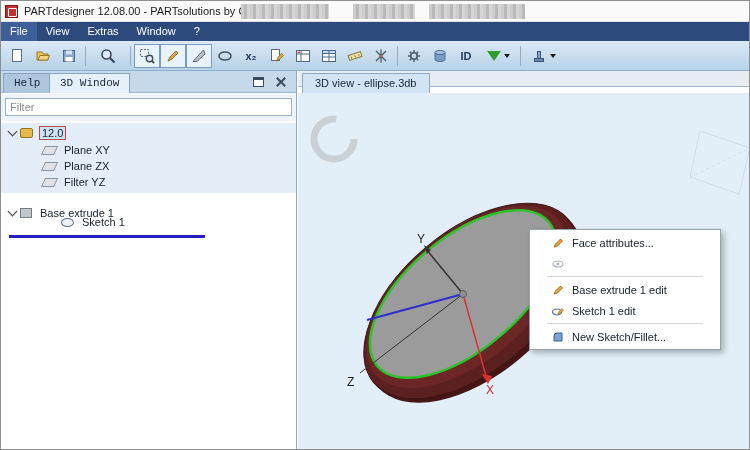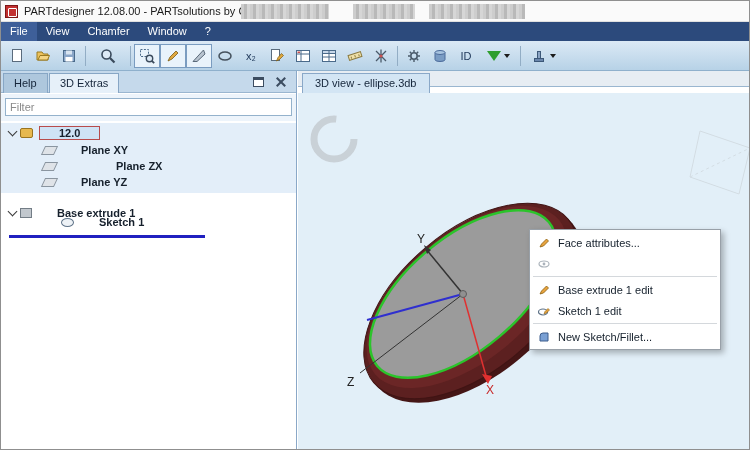--- a/index.html
+++ b/index.html
@@ -34,28 +34,28 @@
     display:flex; align-items:center; padding-left:3px; }
   .tb { width:26px; height:24px; display:flex; align-items:center; justify-content:center;
     border:1px solid transparent; flex:0 0 auto; }
   .tb.pressed { background:#e9f3fb; border-color:#7a9cc0; }
   .tb.wide { width:38px; }
   .tb-sep { width:1px; height:20px; background:#92adc5; margin:0 3px; flex:0 0 auto; }
   .caret { width:0; height:0; border-left:3px solid transparent; border-right:3px solid transparent;
     border-top:4px solid #1c1c1c; margin-left:3px; }
   .tri-green { width:0; height:0; border-left:7px solid transparent; border-right:7px solid transparent;
     border-top:10px solid #2f9e2f; }
-  .glyph { font-weight:normal; color:#1d3557; font-size:11px; }
+  .glyph { font-weight:bold; color:#1d3557; font-size:11px; }
   
   .left-panel { position:absolute; top:70px; left:0; width:296px; bottom:0;
     background:#fff; border-right:1px solid #8aa8c8; }
   .lp-tabs { position:absolute; top:0; left:0; right:0; height:22px;
     background:#c5d9eb; border-bottom:1px solid #9ab6d0; }
   .lp-tab { position:absolute; top:2px; height:20px; line-height:19px; padding:0 10px;
-    background:#aec7dd; border:1px solid #87a6c5; border-bottom:none; color:#15253a; }
+    background:#aec7dd; border:1px solid #87a6c5; border-bottom:none; color:#15253a;font-family:Liberation Mono, monospace; }
   .lp-tab.t0 { left:2px; }
   .lp-tab.t1 { left:48px; background:#e6f0f9; }
   .lp-float { position:absolute; top:6px; right:32px; width:11px; height:10px;
     border:1px solid #3c4c60; border-top-width:3px; background:#fff; }
   .lp-close { position:absolute; top:5px; right:10px; width:11px; height:11px; }
   .lp-close::before, .lp-close::after { content:""; position:absolute; left:5px; top:0;
     width:1.8px; height:12px; background:#3c4c60; }
   .lp-close::before { transform:rotate(45deg); }
   .lp-close::after  { transform:rotate(-45deg); }
   .lp-filter-wrap { position:absolute; top:23px; left:0; right:0; height:27px;
@@ -66,33 +66,33 @@
   .tree { position:absolute; top:50px; left:0; right:0; bottom:0; background:#fff; }
   .tree-wash { position:absolute; top:2px; left:0; right:0; height:70px; background:#e3eef9; }
   .trow { position:absolute; height:16px; display:flex; align-items:center; color:#16202c; }
   .chev { width:7px; height:7px; border-right:1.6px solid #3a3a3a; border-bottom:1.6px solid #3a3a3a;
     transform:rotate(45deg); margin:-3px 4px 0 0; flex:0 0 auto; }
   .ico { display:inline-block; margin-right:6px; flex:0 0 auto; }
   .part-ico { width:13px; height:10px; background:#e7b84e; border:1px solid #9a7420; border-radius:2px; }
   .plane-ico { width:13px; height:9px; background:#dfe3e8; border:1px solid #8a95a0; transform:skewX(-25deg); }
   .extr-ico { width:12px; height:10px; background:#c2c8ce; border:1px solid #737d86; }
   .sk-ico { width:13px; height:9px; border:1.5px solid #5f7388; border-radius:50%; background:#eef2f6; }
-  .tlabel { padding:0 19px; white-space:nowrap;font-weight:bold; }
+  .tlabel { padding:0 2px; white-space:nowrap; }
   .tlabel.sel { background:#cfe3f5; border:1px solid #b84b4b; }
   .drop-indicator { position:absolute; top:114px; left:8px; width:196px; height:3px; background:#2020c0; }
   
   .main-panel { position:absolute; top:70px; left:297px; right:0; bottom:0; }
   .mp-tabs { position:absolute; top:0; left:0; right:0; height:16px;
     background:#e7edf3; border-bottom:1px solid #9ab6d0; }
   .mp-tab { position:absolute; left:4px; top:2px; height:20px; line-height:19px; padding:0 12px;
     background:#d3e5f4; border:1px solid #8aa8c8; border-bottom:none; color:#15253a; white-space:nowrap; }
   .viewport { position:absolute; top:22px; left:0; right:0; bottom:0; background:#e2eff8; overflow:hidden; }
   
   .cmenu { position:absolute; left:528px; top:228px; width:192px; background:#fff;
-    border:1px solid #98a0a8; box-shadow:3px 3px 6px rgba(0,0,0,.28); padding:2px 0; z-index:10; }
+    border:1px solid #98a0a8; box-shadow:3px 3px 6px rgba(0,0,0,.28); padding:2px 14px; z-index:10; }
   .cm-item { height:21px; display:flex; align-items:center; padding-left:5px; color:#15202c; }
   .cm-item.disabled { color:#9aa2ab; }
   .cm-icon { width:18px; display:flex; justify-content:center; margin-right:5px; flex:0 0 auto; }
   .cm-sep { height:1px; background:#d4d8dc; margin:2px 3px; }
 </style>
 </head>
 <body>
 
 <div class="app">
 
@@ -100,21 +100,21 @@
     <div class="app-icon"></div>
     <div class="title-text">PARTdesigner 12.08.00 - PARTsolutions by CADENAS</div>
     <div class="redact r1"></div>
     <div class="redact r2"></div>
     <div class="redact r3"></div>
   </div>
 
   <div class="menubar">
     <div class="menu-item hl">File</div>
     <div class="menu-item">View</div>
-    <div class="menu-item">Chamfer</div>
+    <div class="menu-item">Extras</div>
     <div class="menu-item">Window</div>
     <div class="menu-item">?</div>
   </div>
 
   <div class="toolbar">
     <div class="tb">
       <svg width="16" height="16">
           <rect x="3.5" y="1.5" width="9" height="12" fill="#fff" stroke="#5a6b7c"></rect>
         </svg>
     </div>
@@ -226,46 +226,46 @@
           <rect x="3.5" y="10.5" width="9" height="3" fill="#6a86ac" stroke="#3c5878"></rect>
           <rect x="6.5" y="3.5" width="3" height="7" fill="#8aa4c4" stroke="#3c5878"></rect>
         </svg>
       <span class="caret"></span>
     </div>
   </div>
 
   <div class="left-panel">
     <div class="lp-tabs">
       <div class="lp-tab t0">Help</div>
-      <div class="lp-tab t1">3D Extras</div>
+      <div class="lp-tab t1">3D Window</div>
       <div class="lp-float"></div>
       <div class="lp-close"></div>
     </div>
     <div class="lp-filter-wrap">
       <input class="filter-input" type="text" placeholder="Filter" style="">
     </div>
     <div class="tree">
       <div class="tree-wash"></div>
 
       <div class="trow" style="top:4px; left:8px;">
         <span class="chev"></span>
         <span class="ico part-ico"></span>
         <span class="tlabel sel">12.0</span>
       </div>
       <div class="trow" style="top:21px; left:42px;align-items:center;">
         <span class="ico plane-ico"></span>
         <span class="tlabel">Plane XY</span>
       </div>
-      <div class="trow" style="top:37px; left:42px;gap:35px;">
+      <div class="trow" style="top:37px; left:42px;">
         <span class="ico plane-ico"></span>
         <span class="tlabel">Plane ZX</span>
       </div>
       <div class="trow" style="top:53px; left:42px;">
         <span class="ico plane-ico"></span>
-        <span class="tlabel">Plane YZ</span>
+        <span class="tlabel">Filter YZ</span>
       </div>
       <div class="trow" style="top:84px; left:8px;">
         <span class="chev"></span>
         <span class="ico extr-ico"></span>
         <span class="tlabel">Base extrude 1</span>
       </div>
       <div class="trow" style="top:93px; left:60px;">
         <span class="ico sk-ico"></span>
         <span class="tlabel">Sketch 1</span>
       </div>

